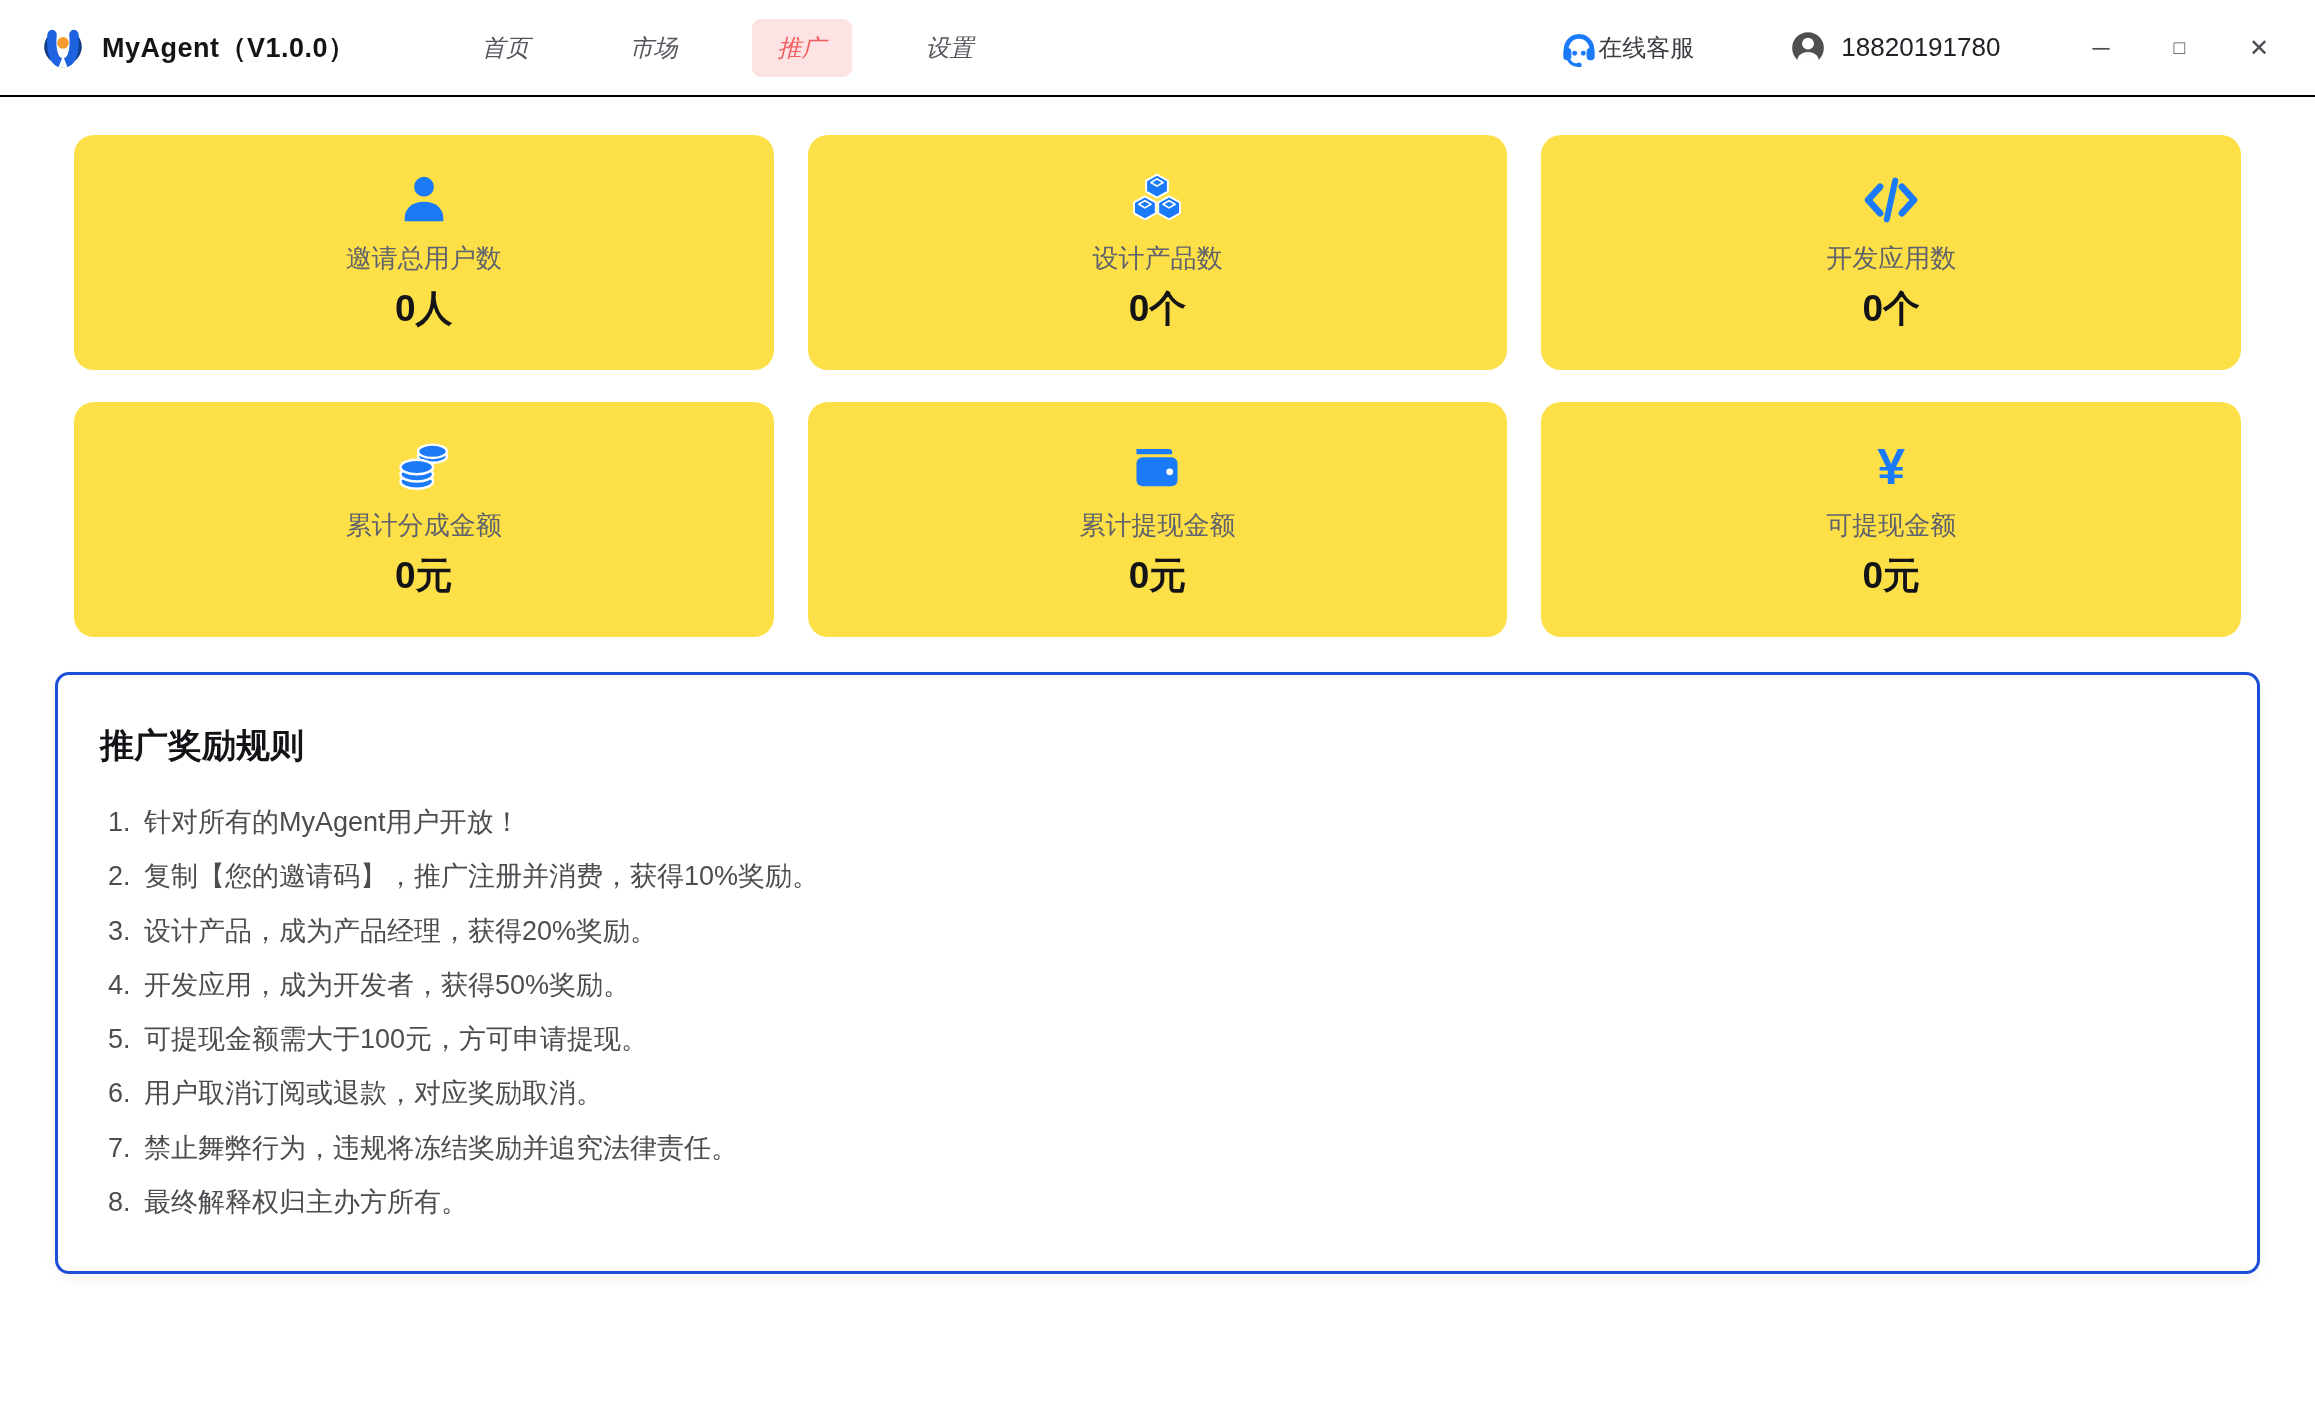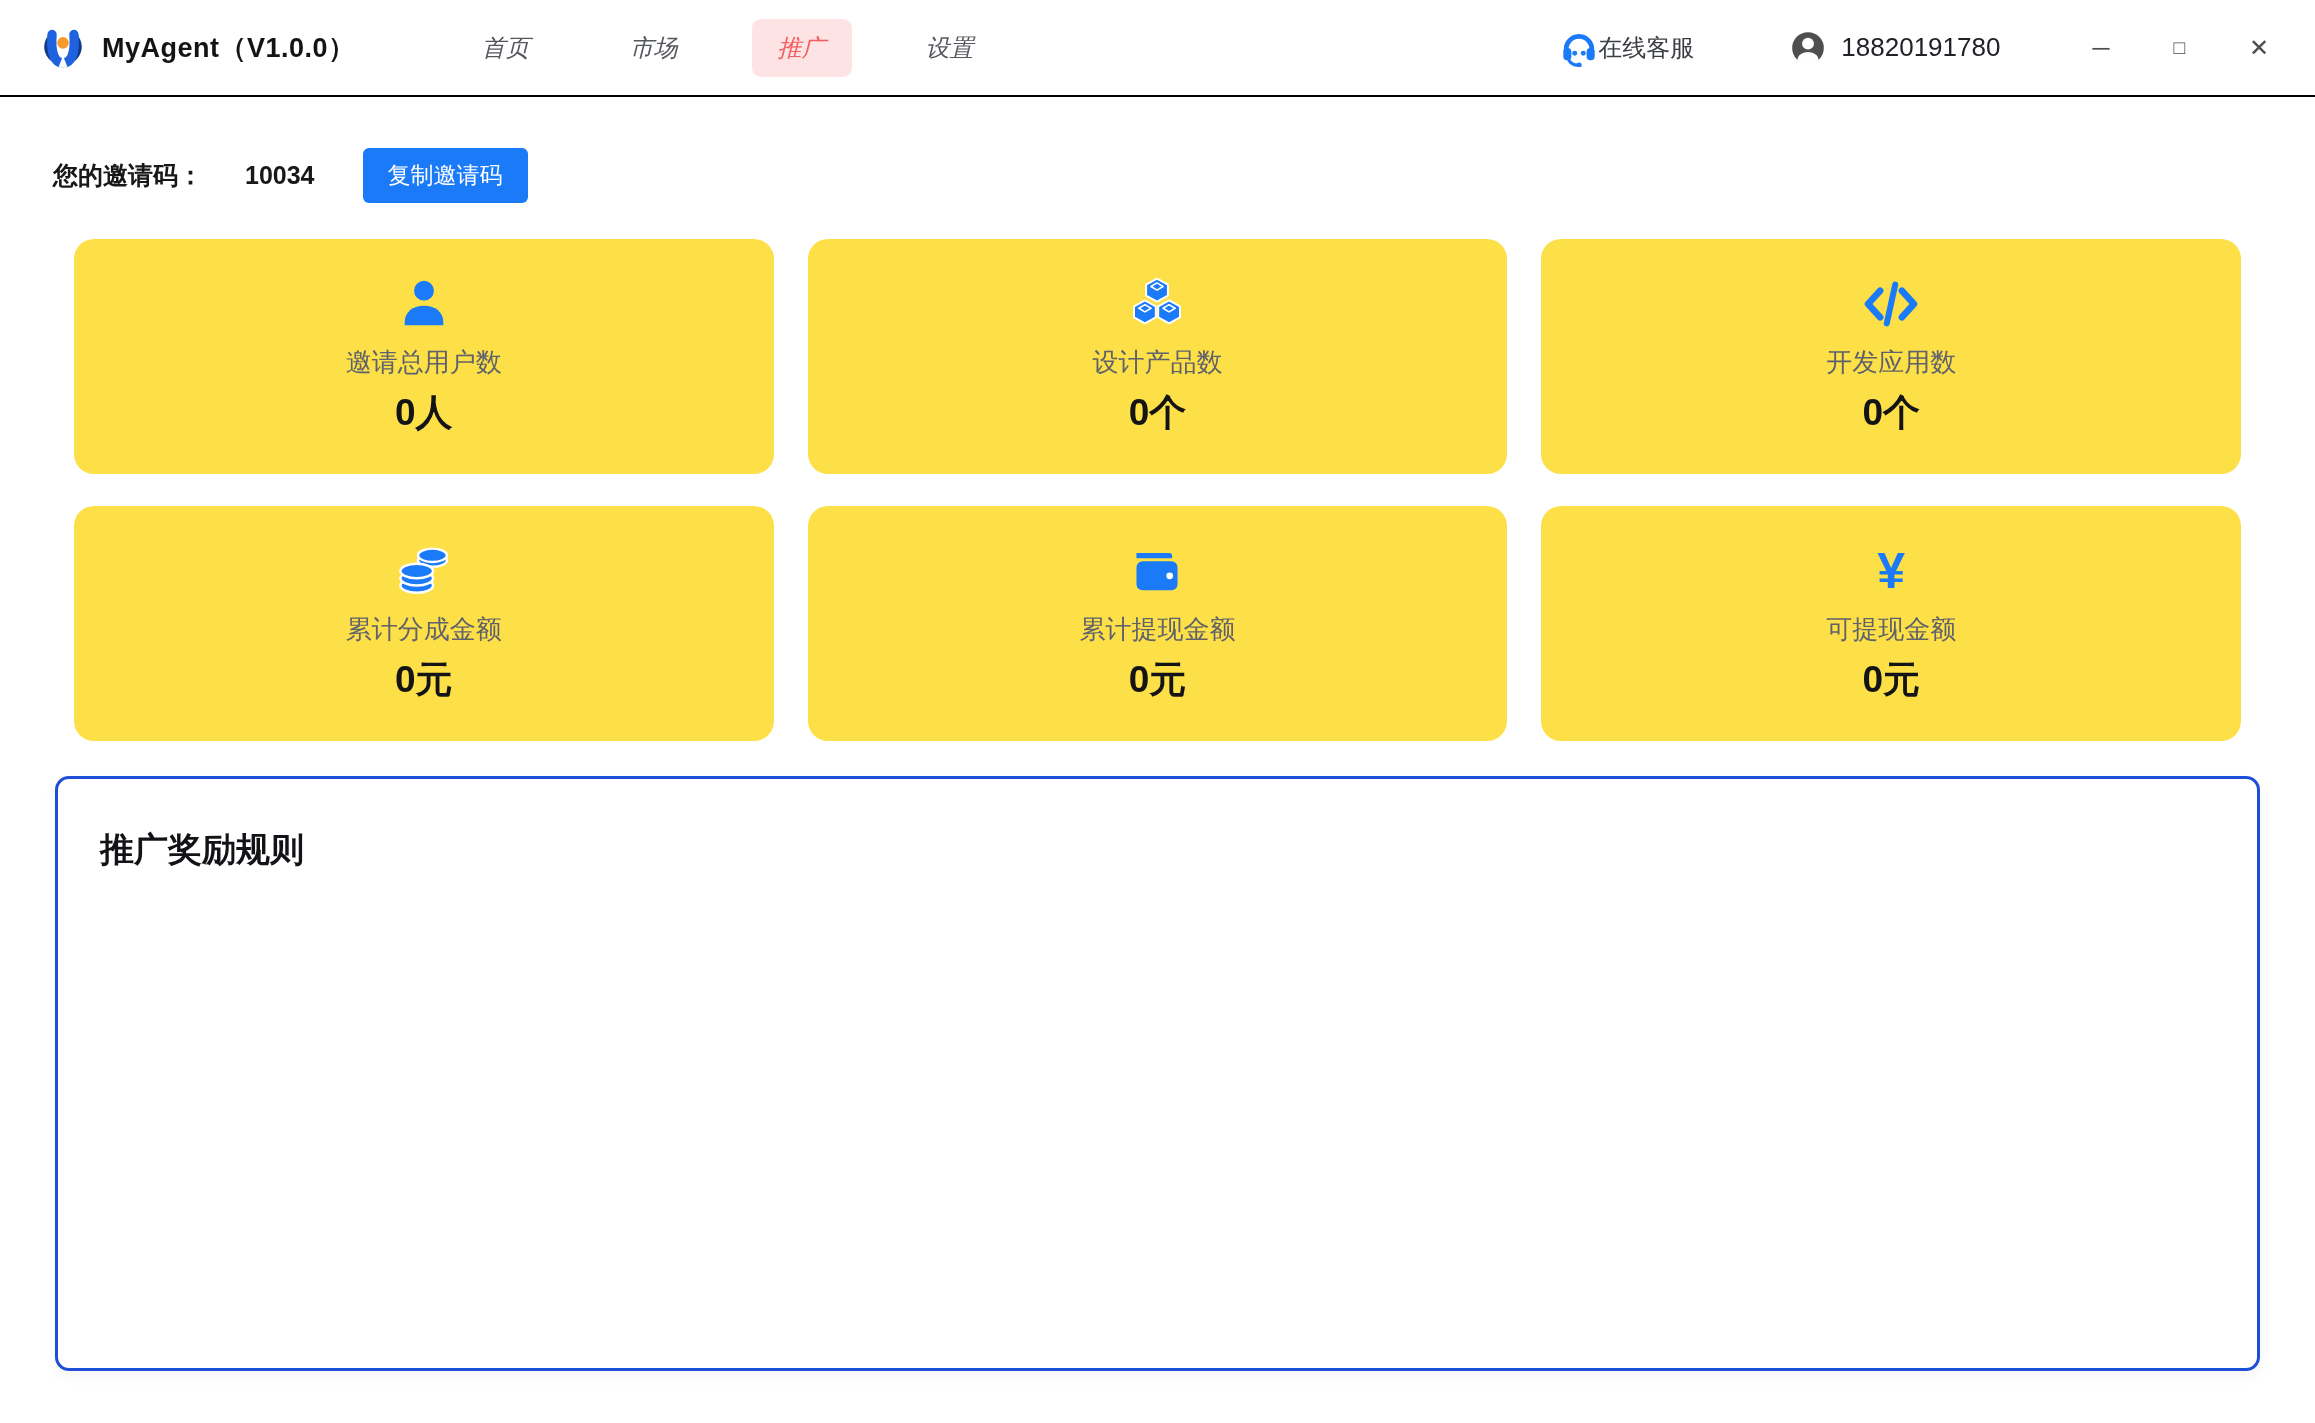--- a/index.html
+++ b/index.html
@@ -93,25 +93,20 @@
       <span class="phone">18820191780</span>
     </div>
 
     <div class="win-controls">
       <span class="win-btn">─</span>
       <span class="win-btn max">□</span>
       <span class="win-btn">✕</span>
     </div>
   </header>
 
-  <section class="invite-row">
-    <span class="invite-label">您的邀请码：</span>
-    <span class="invite-code">10034</span>
-    <button class="copy-btn">复制邀请码</button>
-  </section>
 
   <section class="stats-grid">
 
     <div class="stat-card">
       <div class="stat-icon">
         <svg viewBox="0 0 48 48">
           <circle cx="24" cy="13" r="8.2" fill="#1a7af8"></circle>
           <path d="M24 25.5 c-9.5 0 -16 5.5 -16 13.5 v2.5 h32 v-2.5 c0 -8 -6.5 -13.5 -16 -13.5 z" fill="#1a7af8"></path>
         </svg>
       </div>
@@ -181,15 +176,25 @@
         <div class="yen-glyph">¥</div>
       </div>
       <div class="stat-label">可提现金额</div>
       <div class="stat-value">0元</div>
     </div>
 
   </section>
 
   <section class="rules-card">
     <h2 class="rules-title">推广奖励规则</h2>
+    <ol class="rules-list">
+      <li>针对所有的MyAgent用户开放！</li>
+      <li>复制【您的邀请码】，推广注册并消费，获得10%奖励。</li>
+      <li>设计产品，成为产品经理，获得20%奖励。</li>
+      <li>开发应用，成为开发者，获得50%奖励。</li>
+      <li>可提现金额需大于100元，方可申请提现。</li>
+      <li>用户取消订阅或退款，对应奖励取消。</li>
+      <li>禁止舞弊行为，违规将冻结奖励并追究法律责任。</li>
+      <li>最终解释权归主办方所有。</li>
+    </ol>
   </section>
 
 </div>
 
 </body></html>

